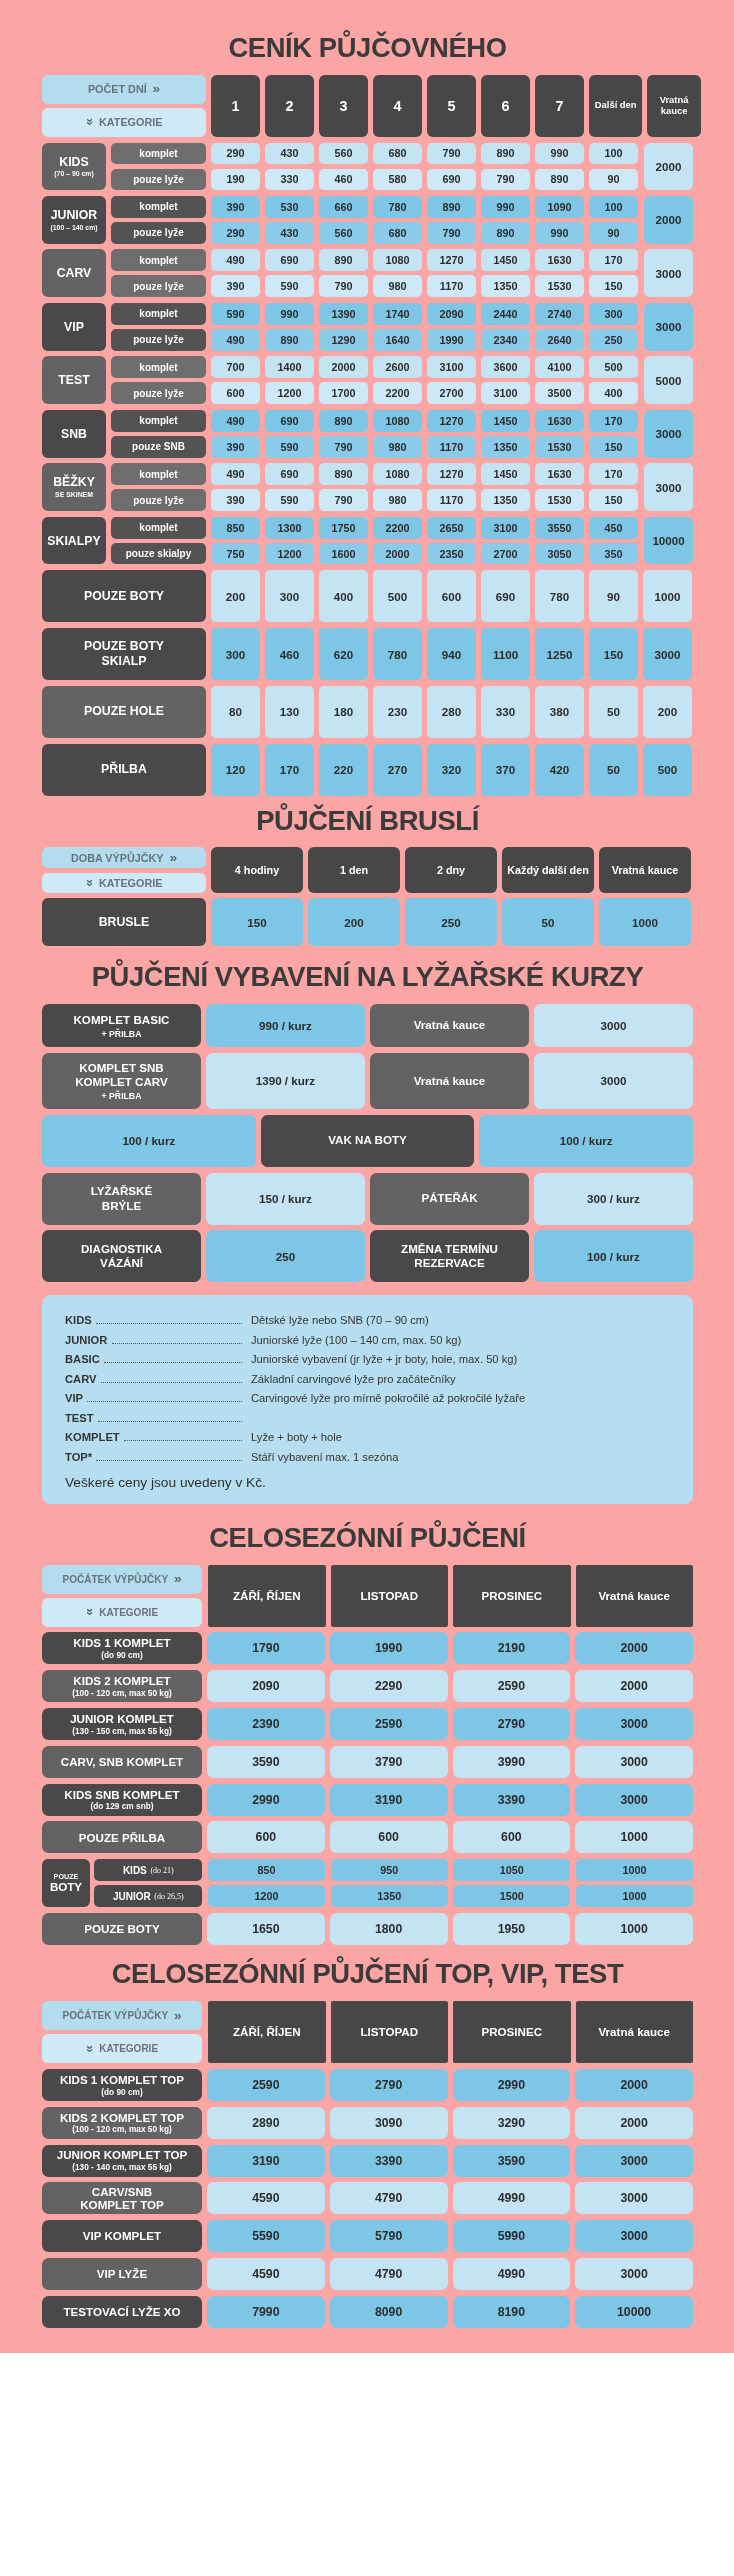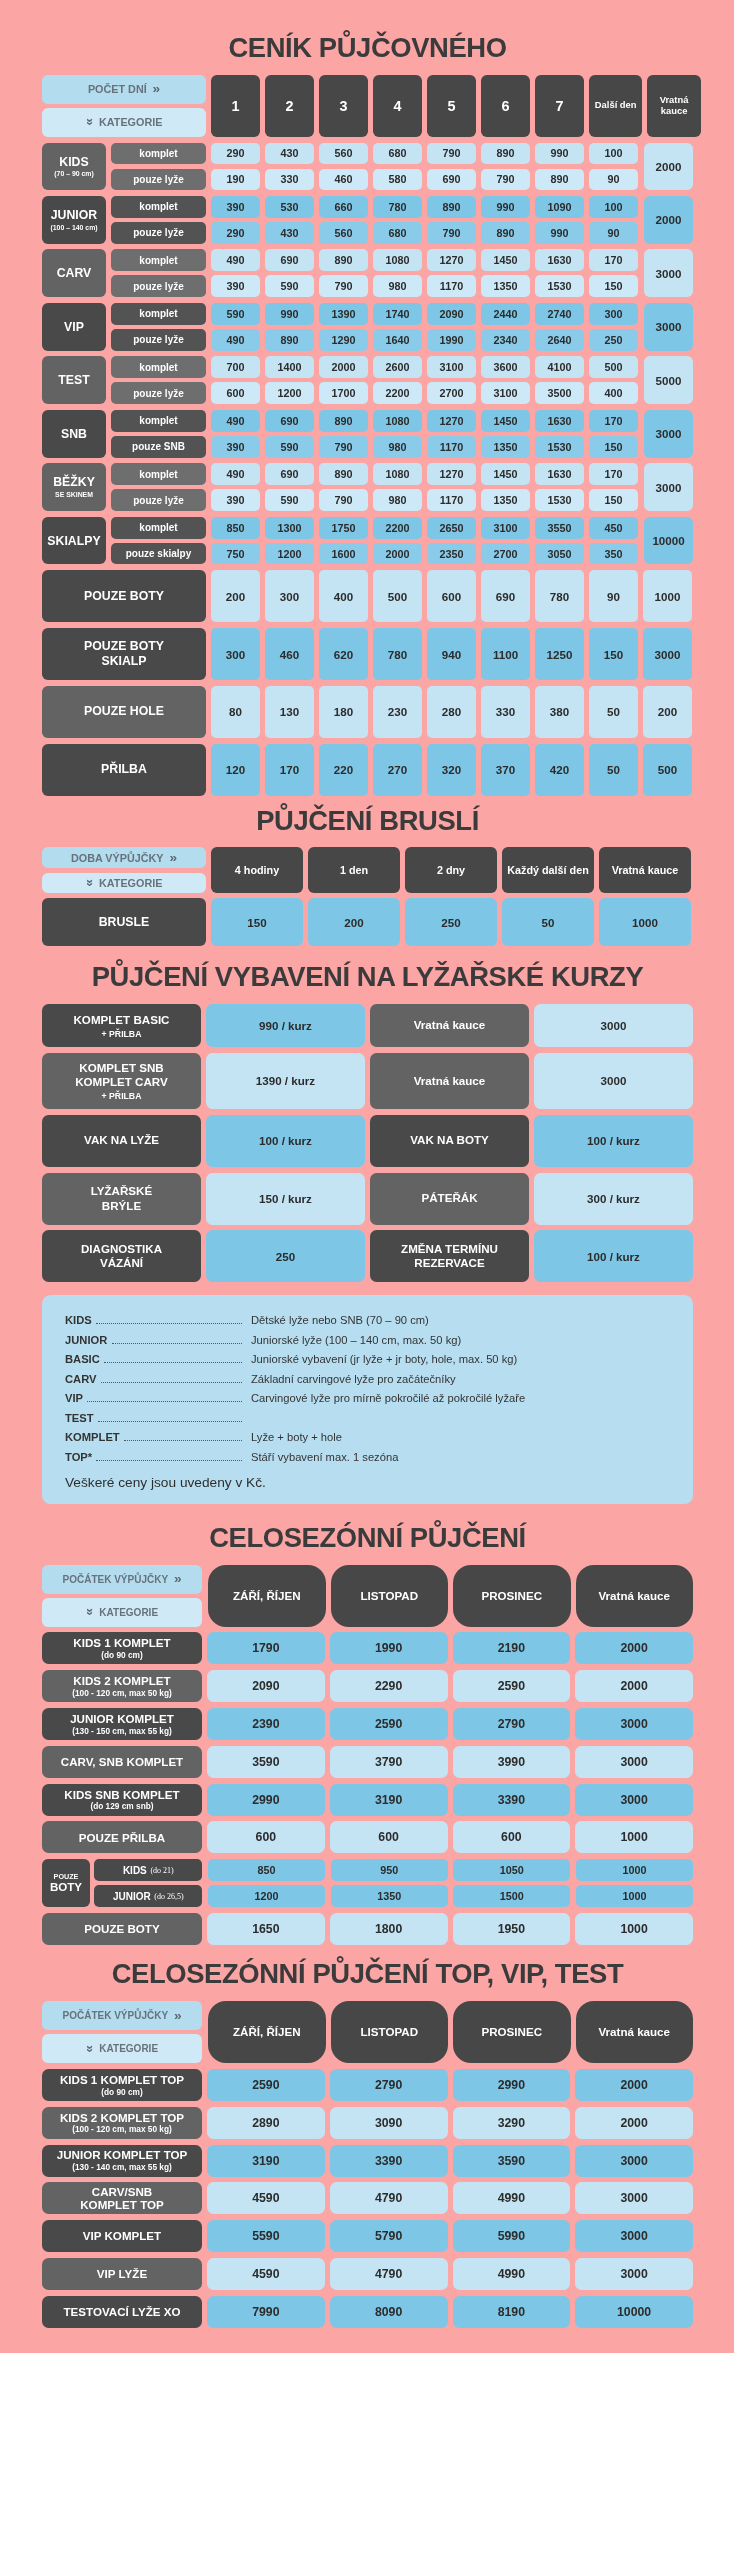--- a/index.html
+++ b/index.html
@@ -69,21 +69,21 @@
   .lhead{display:flex;width:186px;flex:none;align-items:baseline;}
   .lterm{font-weight:bold;white-space:nowrap;}
   .ldots{flex:1;border-bottom:1.4px dotted #4f5a61;margin:0 8.7px 2.9px 4.3px;}
   .ldef{flex:1;}
   .lnote{font-size:13.7px;margin-top:7.2px;color:#2e2e2e;}
 
   
   .sthead{display:flex;gap:6px;margin-bottom:5.8px;height:62px;}
   .stleft{width:160px;flex:none;display:flex;flex-direction:column;gap:4.3px;}
   .stleft .chipb{font-size:10px;}
-  .sthcell{flex:1;border-radius:18px;display:flex;align-items:center;justify-content:center;
+  .sthcell{flex:1;border-radius:2px;display:flex;align-items:center;justify-content:center;
            font-weight:bold;font-size:11.6px;text-align:center;line-height:1.2;padding:0 5.8px;}
   .strow{display:flex;gap:5px;height:32px;margin-bottom:5.8px;}
   .stlabel{width:160px;flex:none;border-radius:6.5px;color:#fff;display:flex;flex-direction:column;
            justify-content:center;align-items:center;text-align:center;line-height:1.15;padding:0 2.9px;box-sizing:border-box;}
   .stl1{font-size:11.6px;font-weight:bold;}
   .stcap{font-size:8.3px;font-weight:bold;margin-top:1.4px;}
   .stval{flex:1;border-radius:6.5px;display:flex;align-items:center;justify-content:center;
          font-size:12.3px;font-weight:bold;color:#2c2c2c;}
   .nrow{display:flex;gap:4.3px;height:48px;margin-bottom:5.8px;}
   .nnarrow{width:48px;flex:none;border-radius:5.8px;color:#fff;display:flex;flex-direction:column;
@@ -482,23 +482,20 @@
           <div class="s3lab">KOMPLET CARV</div>
           <div class="s3cap">+ PŘILBA</div>
         </div>
         <div class="s3cell s3val bl">1390 / kurz</div>
         <div class="s3cell gl">
           <div class="s3lab">Vratná kauce</div>
         </div>
         <div class="s3cell s3val bl">3000</div>
       </div>
       <div class="s3row" style="height: 52px;">
-        <div class="s3cell gd">
-          <div class="s3lab">VAK NA LYŽE</div>
-        </div>
         <div class="s3cell s3val bm">100 / kurz</div>
         <div class="s3cell gd">
           <div class="s3lab">VAK NA BOTY</div>
         </div>
         <div class="s3cell s3val bm">100 / kurz</div>
       </div>
       <div class="s3row" style="height: 52px;">
         <div class="s3cell gl">
           <div class="s3lab">LYŽAŘSKÉ</div>
           <div class="s3lab">BRÝLE</div>

